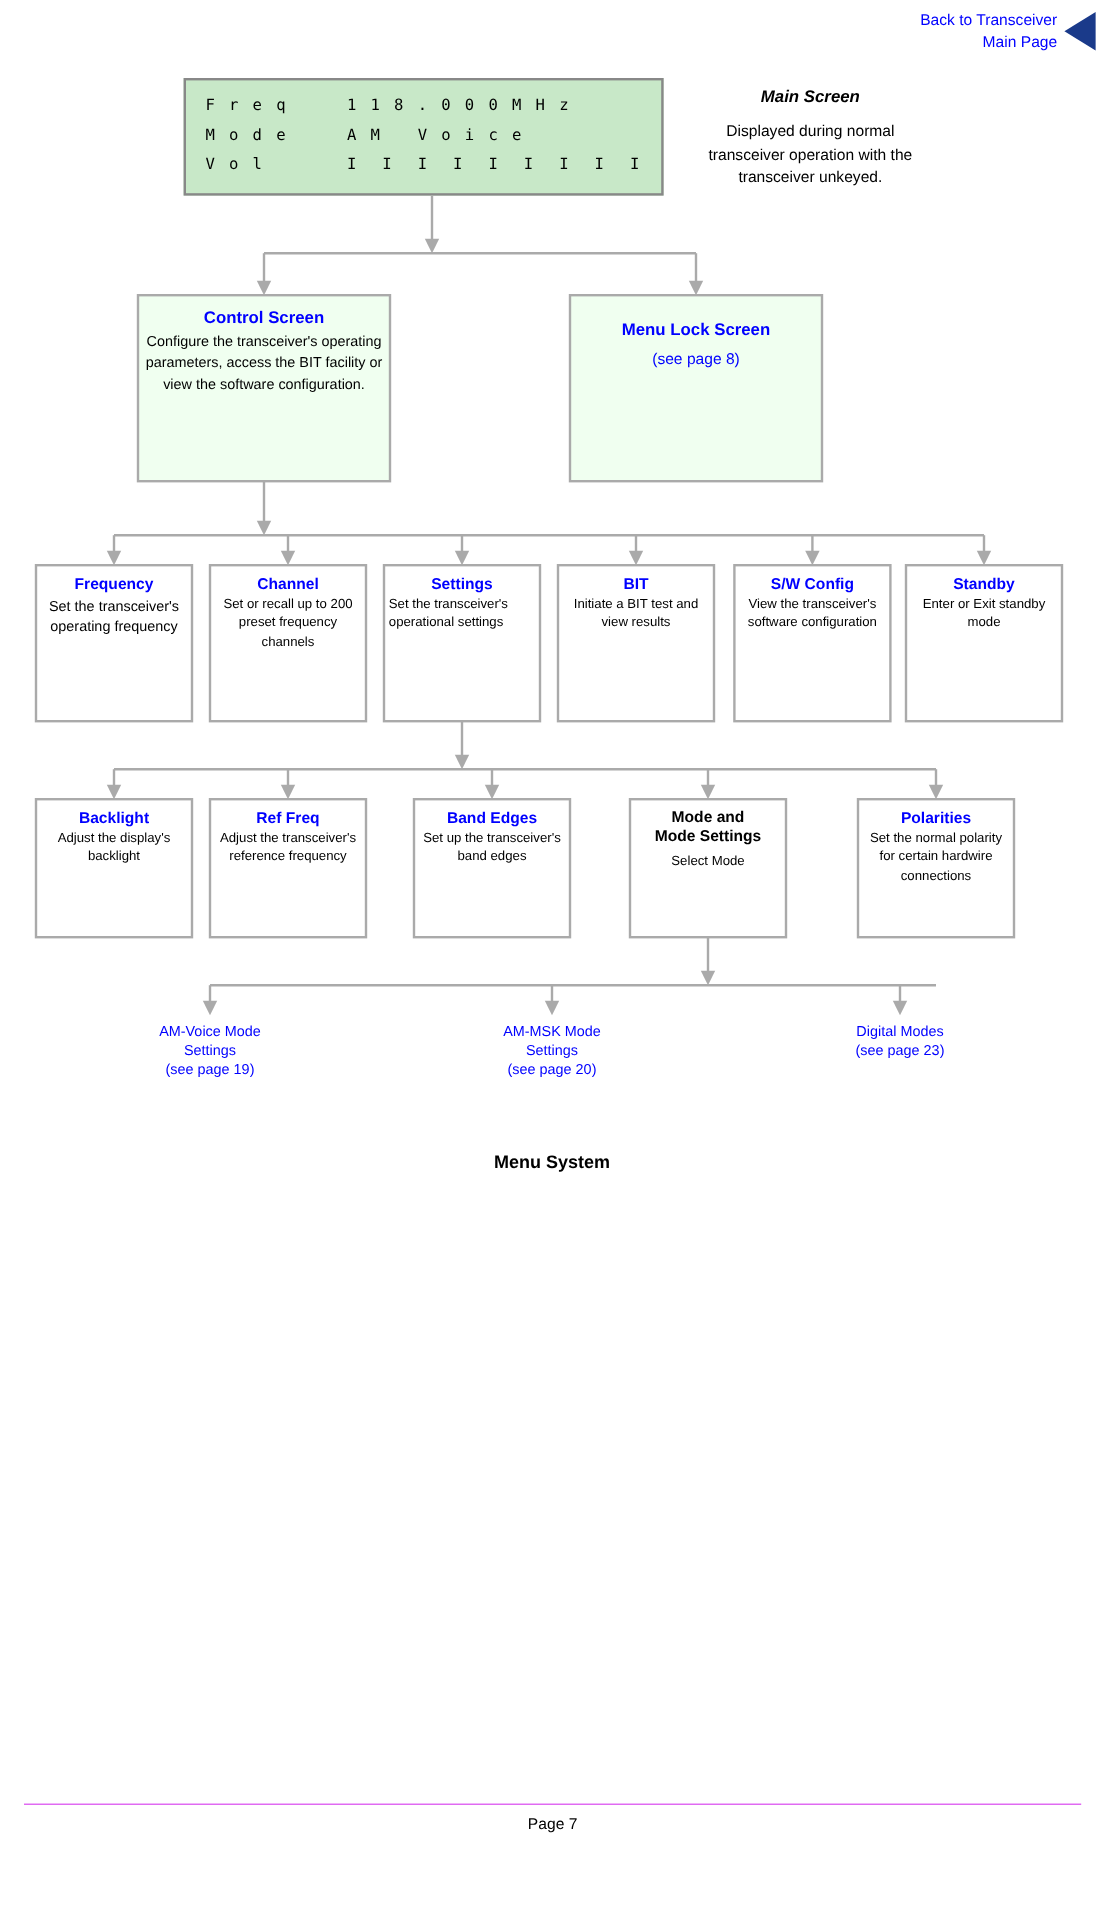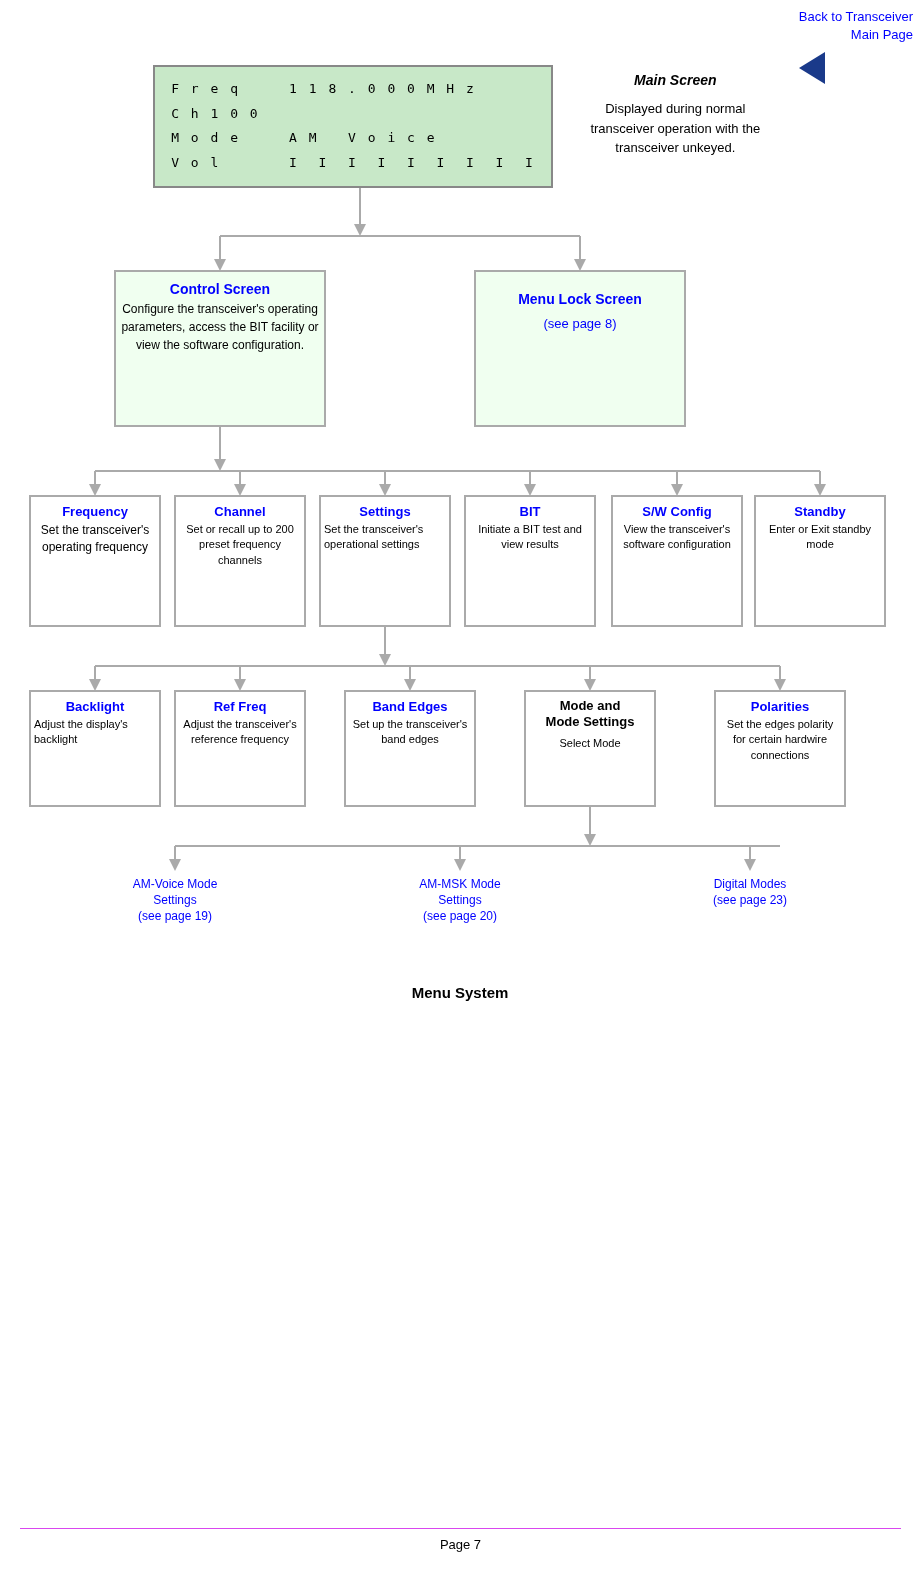--- a/index.html
+++ b/index.html
@@ -14,21 +14,20 @@
 
     
     .back-link {
       position: absolute;
       top: 8px;
       right: 10px;
       text-align: right;
       display: flex;
       align-items: flex-start;
       gap: 4px;
-      flex-direction: column;
     }
 
   </style>
 </head>
 <body>
 
 <div style="position:relative; width:921px; min-height:1592px; background:#fff;">
 
   <div class="back-link" style="position:absolute; top:8px; right:8px; display:flex; align-items:flex-start; gap:6px; cursor:pointer;">
     <div style="color:blue; font-size:13px; text-align:right; line-height:1.4;">
@@ -36,21 +35,20 @@
 Main Page</span>
     </div>
     <div style="width:0;height:0;border-top:16px solid transparent;border-bottom:16px solid transparent;border-right:26px solid #1a3a8a;margin-top:2px;"></div>
   </div>
 
   <div style="padding: 10px 20px 20px 20px;">
 
     <div style="display:flex; justify-content:center; align-items:flex-start; gap:30px; margin-top:55px;">
       <div style="background:#c8e8c8; border:2px solid #888; padding:10px 16px; font-family:monospace; font-size:13px; letter-spacing:2px; line-height:1.9; color:#000; min-width:270px;">
         <div>F r e q &nbsp;&nbsp;&nbsp; 1 1 8 . 0 0 0 M H z</div>
-        <div>C h 1 0 0</div>
         <div>M o d e &nbsp;&nbsp;&nbsp; A M &nbsp; V o i c e</div>
         <div>V o l &nbsp;&nbsp;&nbsp;&nbsp;&nbsp; I &nbsp;I &nbsp;I &nbsp;I &nbsp;I &nbsp;I &nbsp;I &nbsp;I &nbsp;I</div>
       </div>
       <div style="text-align:center; max-width:185px; font-size:13px; line-height:1.5; padding-top:5px;">
         <strong style="display:block; font-weight:bold; font-size:14px; margin-bottom:8px;font-style:italic;">Main Screen</strong>
         <span>Displayed during normal transceiver operation with the transceiver unkeyed.</span>
       </div>
     </div>
 
     <svg width="881" height="1330" style="display:block; margin:0 auto; overflow:visible;">
@@ -153,21 +151,21 @@
 
       <line x1="570" y1="478" x2="570" y2="495" stroke="#aaa" stroke-width="2"></line>
       <polygon points="564,491 576,491 570,503" fill="#aaa"></polygon>
 
       <line x1="760" y1="478" x2="760" y2="495" stroke="#aaa" stroke-width="2"></line>
       <polygon points="754,491 766,491 760,503" fill="#aaa"></polygon>
 
       <rect x="10" y="503" width="130" height="115" fill="#fff" stroke="#aaa" stroke-width="2"></rect>
       <text x="75" y="523" text-anchor="middle" fill="blue" font-weight="bold" font-size="13" font-family="Arial">Backlight</text>
       <foreignObject x="14" y="529" width="122" height="85">
-        <div xmlns="http://www.w3.org/1999/xhtml" style="font-size:11px; line-height:1.4; color:#000;">Adjust the display's backlight</div>
+        <div xmlns="http://www.w3.org/1999/xhtml" style="font-size:11px; text-align:center; line-height:1.4; color:#000;">Adjust the display's backlight</div>
       </foreignObject>
 
       <rect x="155" y="503" width="130" height="115" fill="#fff" stroke="#aaa" stroke-width="2"></rect>
       <text x="220" y="523" text-anchor="middle" fill="blue" font-weight="bold" font-size="13" font-family="Arial">Ref Freq</text>
       <foreignObject x="159" y="529" width="122" height="85">
         <div xmlns="http://www.w3.org/1999/xhtml" style="font-size:11px; text-align:center; line-height:1.4; color:#000;">Adjust the transceiver's reference frequency</div>
       </foreignObject>
 
       <rect x="325" y="503" width="130" height="115" fill="#fff" stroke="#aaa" stroke-width="2"></rect>
       <text x="390" y="523" text-anchor="middle" fill="blue" font-weight="bold" font-size="13" font-family="Arial">Band Edges</text>
@@ -178,21 +176,21 @@
       <rect x="505" y="503" width="130" height="115" fill="#fff" stroke="#aaa" stroke-width="2"></rect>
       <text x="570" y="522" text-anchor="middle" fill="#000" font-weight="bold" font-size="13" font-family="Arial">Mode and</text>
       <text x="570" y="538" text-anchor="middle" fill="#000" font-weight="bold" font-size="13" font-family="Arial">Mode Settings</text>
       <foreignObject x="509" y="548" width="122" height="66">
         <div xmlns="http://www.w3.org/1999/xhtml" style="font-size:11px; text-align:center; line-height:1.4; color:#000;">Select Mode</div>
       </foreignObject>
 
       <rect x="695" y="503" width="130" height="115" fill="#fff" stroke="#aaa" stroke-width="2"></rect>
       <text x="760" y="523" text-anchor="middle" fill="blue" font-weight="bold" font-size="13" font-family="Arial">Polarities</text>
       <foreignObject x="699" y="529" width="122" height="85">
-        <div xmlns="http://www.w3.org/1999/xhtml" style="font-size:11px; text-align:center; line-height:1.4; color:#000;">Set the edges polarity for certain hardwire connections</div>
+        <div xmlns="http://www.w3.org/1999/xhtml" style="font-size:11px; text-align:center; line-height:1.4; color:#000;">Set the normal polarity for certain hardwire connections</div>
       </foreignObject>
 
       <line x1="570" y1="618" x2="570" y2="650" stroke="#aaa" stroke-width="2"></line>
       <polygon points="564,646 576,646 570,658" fill="#aaa"></polygon>
 
       <line x1="155" y1="658" x2="760" y2="658" stroke="#aaa" stroke-width="2"></line>
 
       <line x1="155" y1="658" x2="155" y2="675" stroke="#aaa" stroke-width="2"></line>
       <polygon points="149,671 161,671 155,683" fill="#aaa"></polygon>
 

